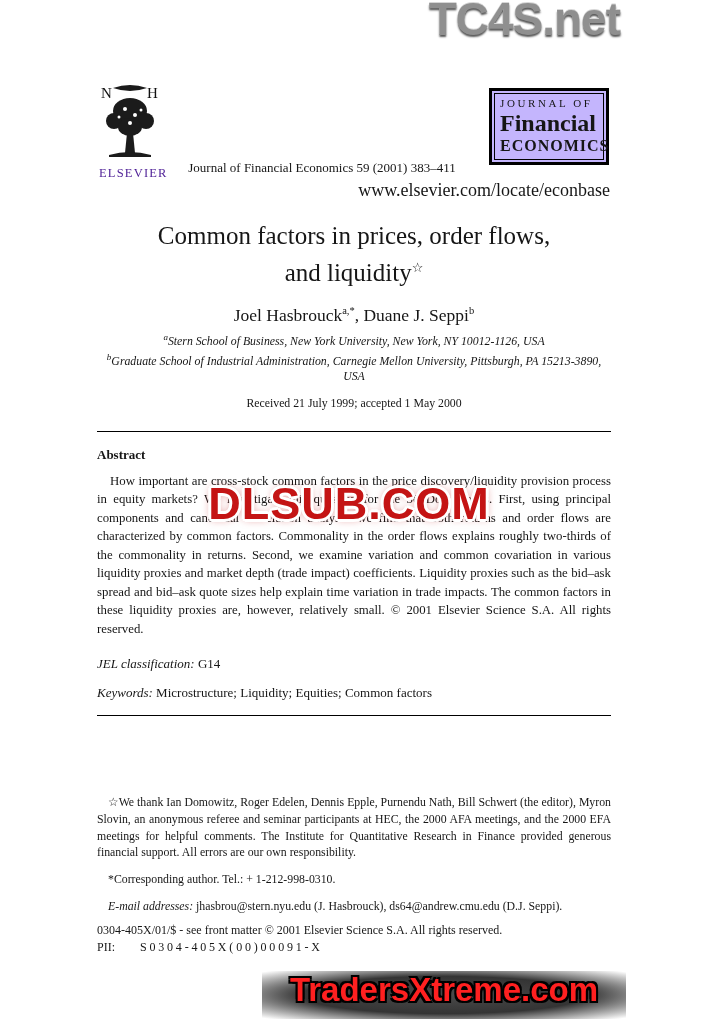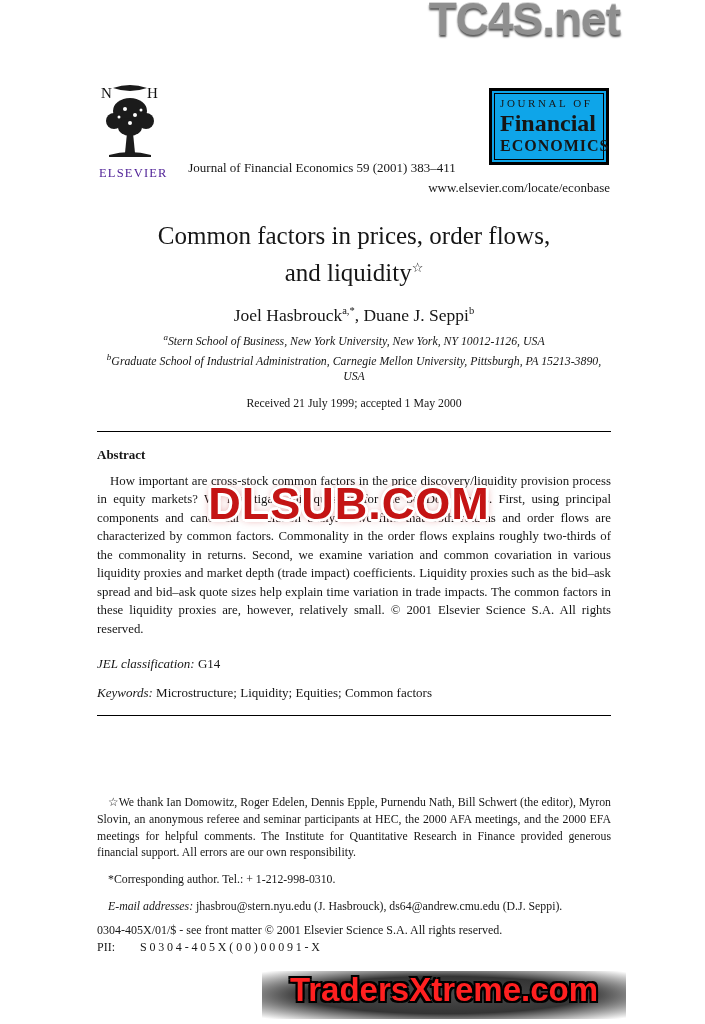--- a/index.html
+++ b/index.html
@@ -34,26 +34,26 @@
   .wm-bottom span {
     font-family:"Liberation Sans", sans-serif; font-weight:bold; font-size:33px;
     color:#ff2020; white-space:nowrap;
     text-shadow:-2px -2px 0 #000, 2px -2px 0 #000, -2px 2px 0 #000, 2px 2px 0 #000, 0 0 2px #000;
   }
 
   
   .elsevier { position:absolute; left:99px; top:83px; width:62px; text-align:center; }
   .elsevier-name { margin-top:3px; font-size:12.5px; letter-spacing:1.2px; color:#4c1d95; }
   .citation { position:absolute; left:172px; top:160px; width:300px; text-align:center; font-size:13px; }
-  .jfe-box { position:absolute; left:489px; top:88px; width:120px; border:3px solid #000; padding:2px; background:#0ea5e9; }
+  .jfe-box { position:absolute; left:489px; top:88px; width:120px; border:3px solid #000; padding:2px; background:#c4b5fd; }
   .jfe-inner { border:1.5px solid #000; padding:3px 4px 4px 5px; }
   .jfe-l1 { font-size:11px; letter-spacing:2.6px; white-space:nowrap; }
   .jfe-l2 { font-size:24px; font-weight:bold; white-space:nowrap; line-height:28px; }
   .jfe-l3 { font-size:16px; font-weight:bold; letter-spacing:1px; white-space:nowrap; }
-  .website { position:absolute; top:180px; left:0; width:610px; text-align:right; font-size:13px; }
+  .website { position:absolute; top:180px; left:0; width:610px; text-align:right; font-size:18px; }
 
   
   .col { position:absolute; left:97px; top:220px; width:514px; }
   .title { text-align:center; font-size:25px; line-height:32px; font-weight:normal; }
   .title sup { font-size:13px; }
   .authors { text-align:center; margin-top:16px; font-size:17.5px; }
   .authors sup { font-size:10.5px; }
   .affils { text-align:center; margin-top:4px; font-style:italic; font-size:11.8px; line-height:15.5px; }
   .affils sup { font-size:9px; }
   .received { text-align:center; margin-top:11px; font-size:11.8px; }

